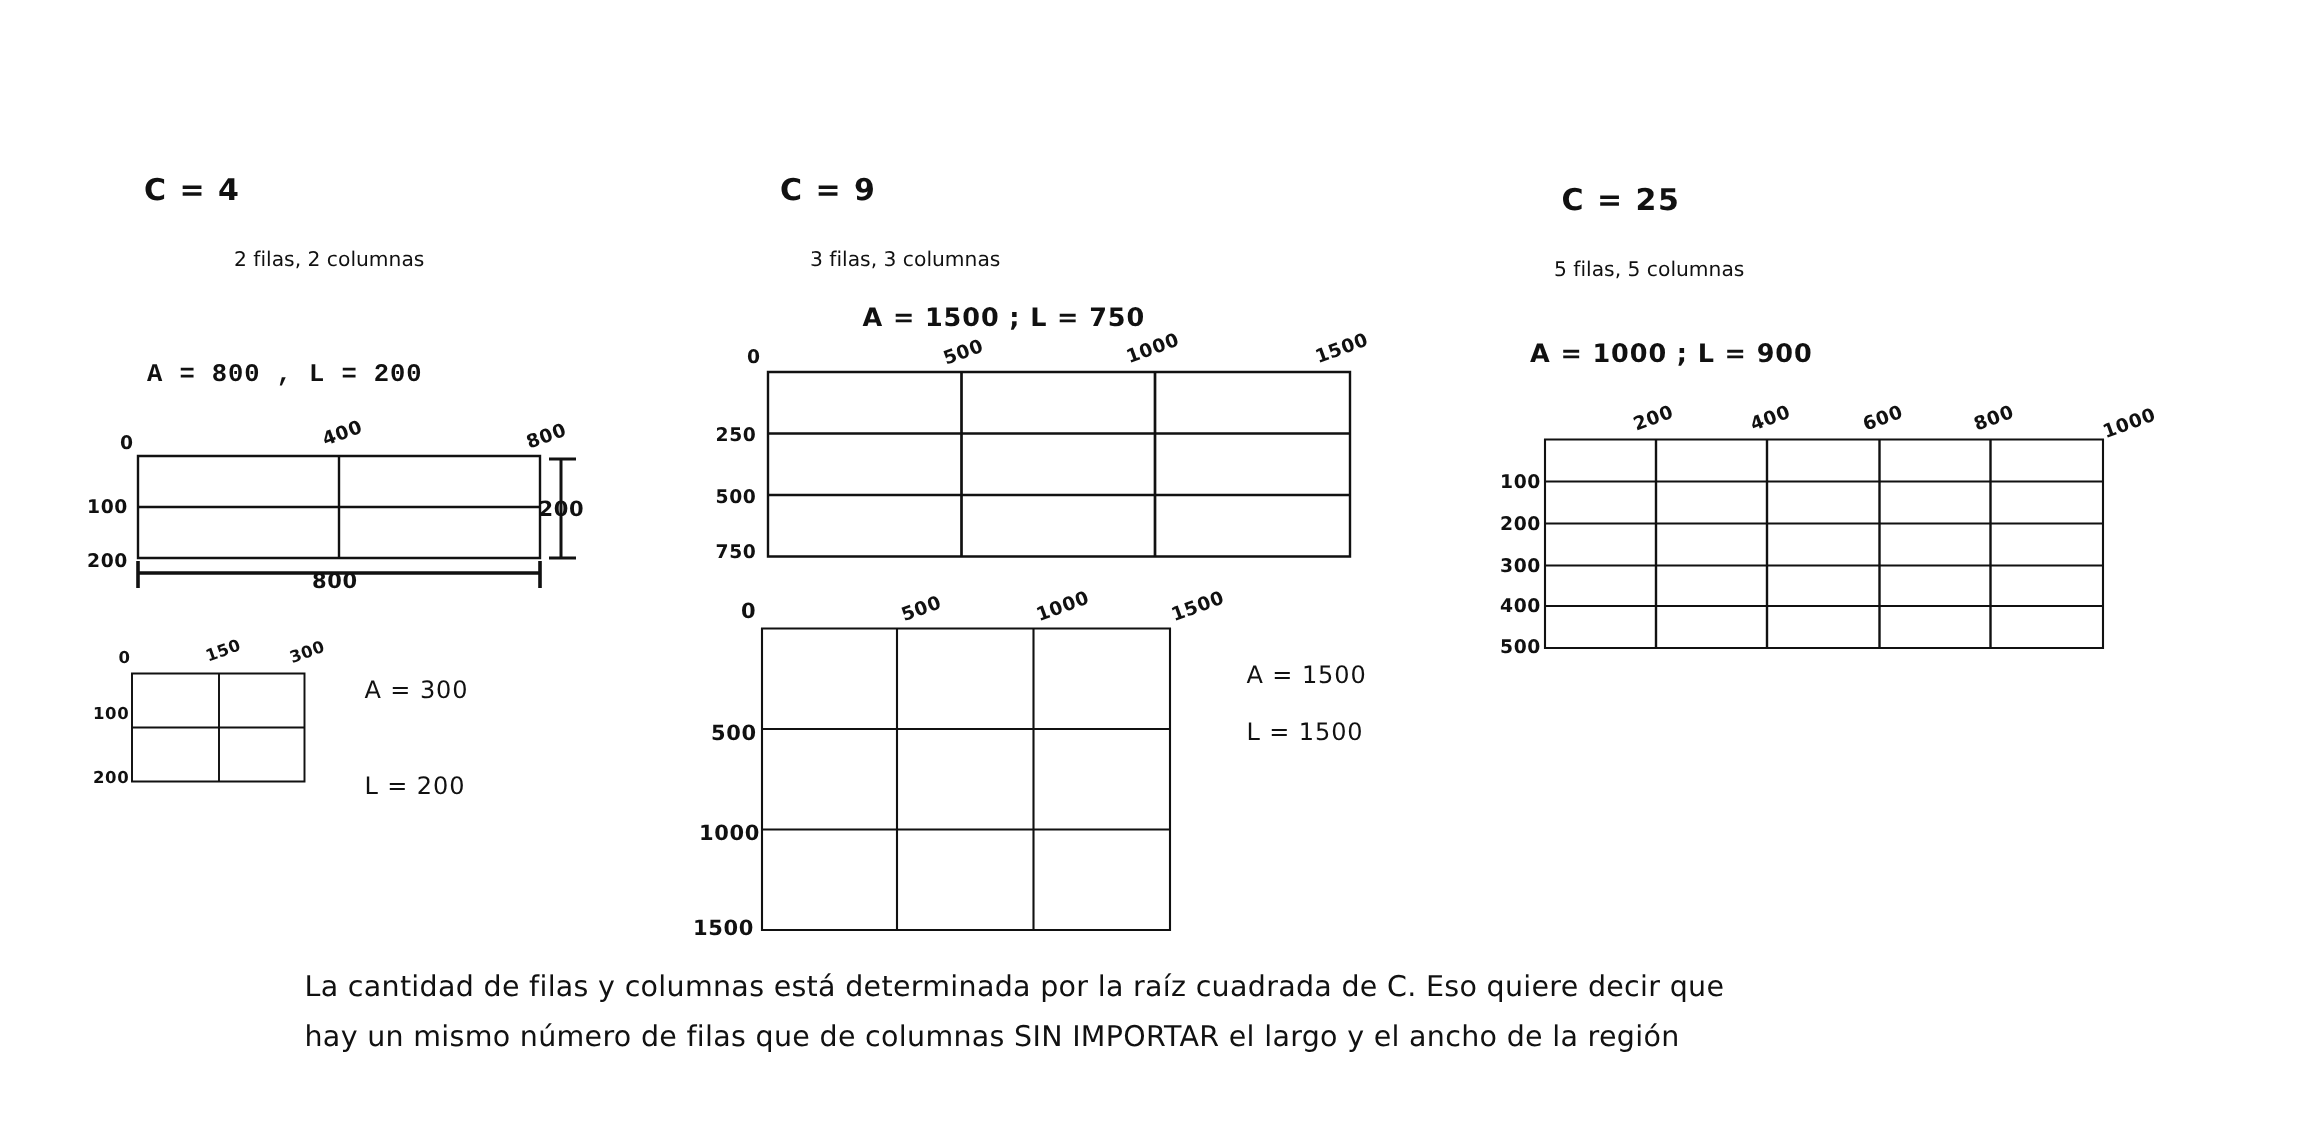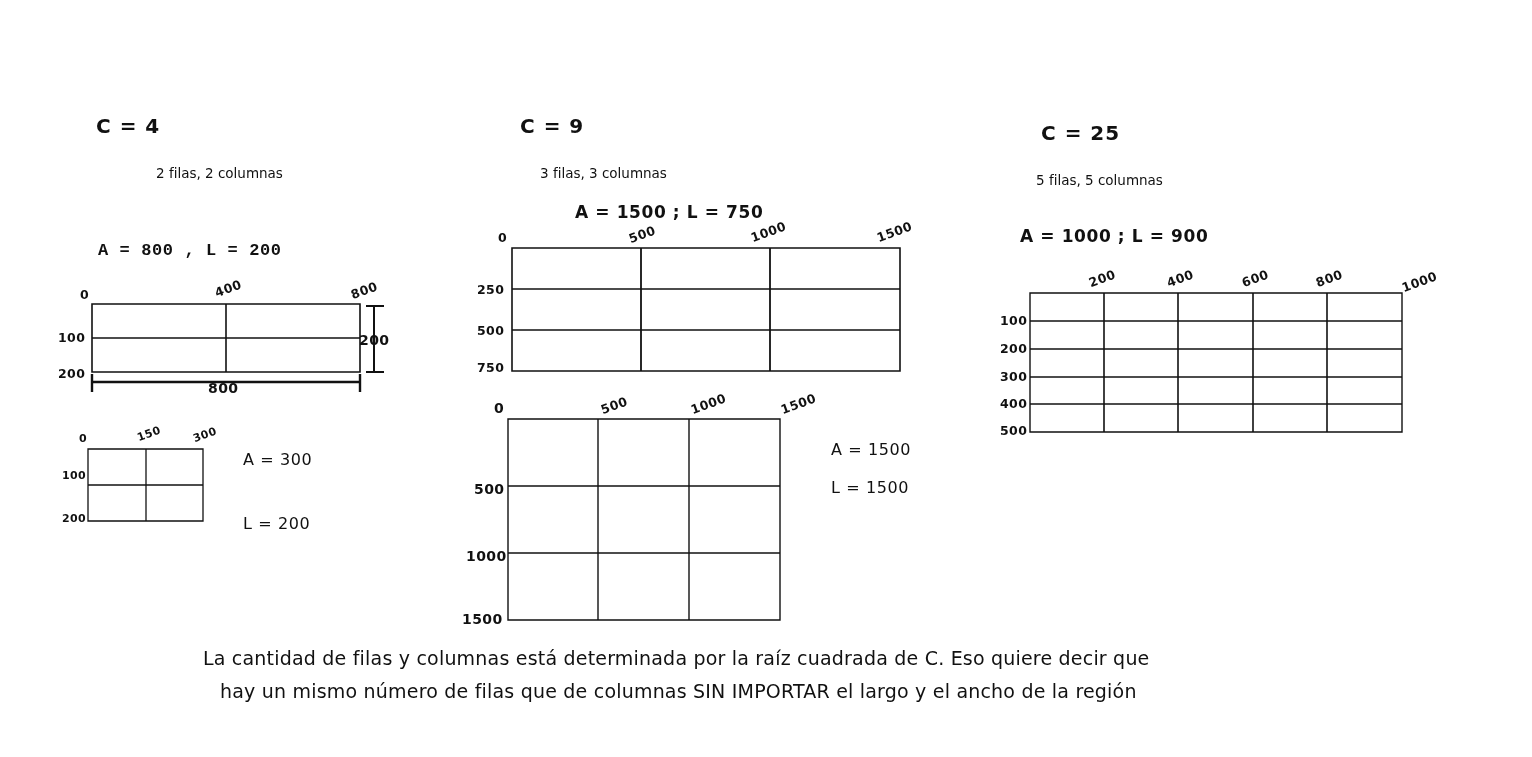--- a/index.html
+++ b/index.html
@@ -181,15 +181,15 @@
   <div class="txt tick-rot" style="left:1245px; top:276px;">600</div>
   <div class="txt tick-rot" style="left:1319px; top:276px;">800</div>
   <div class="txt tick-rot" style="left:1405px; top:281px;">1000</div>
   <div class="txt tick" style="left:1000px; top:314px;">100</div>
   <div class="txt tick" style="left:1000px; top:342px;">200</div>
   <div class="txt tick" style="left:1000px; top:370px;">300</div>
   <div class="txt tick" style="left:1000px; top:397px;">400</div>
   <div class="txt tick" style="left:1000px; top:424px;">500</div>
 
   <div class="txt footer" style="left:203px; top:648px;">La cantidad de filas y columnas está determinada por la raíz cuadrada de C. Eso quiere decir que</div>
-  <div class="txt footer" style="left:220px; top:681px;">hay un mismo número de filas que de columnas SIN IMPORTAR el largo y el ancho de la región</div>
+  <div class="txt footer" style="left:203px; top:681px;">hay un mismo número de filas que de columnas SIN IMPORTAR el largo y el ancho de la región</div>
 
 </div>
 
 </body></html>

